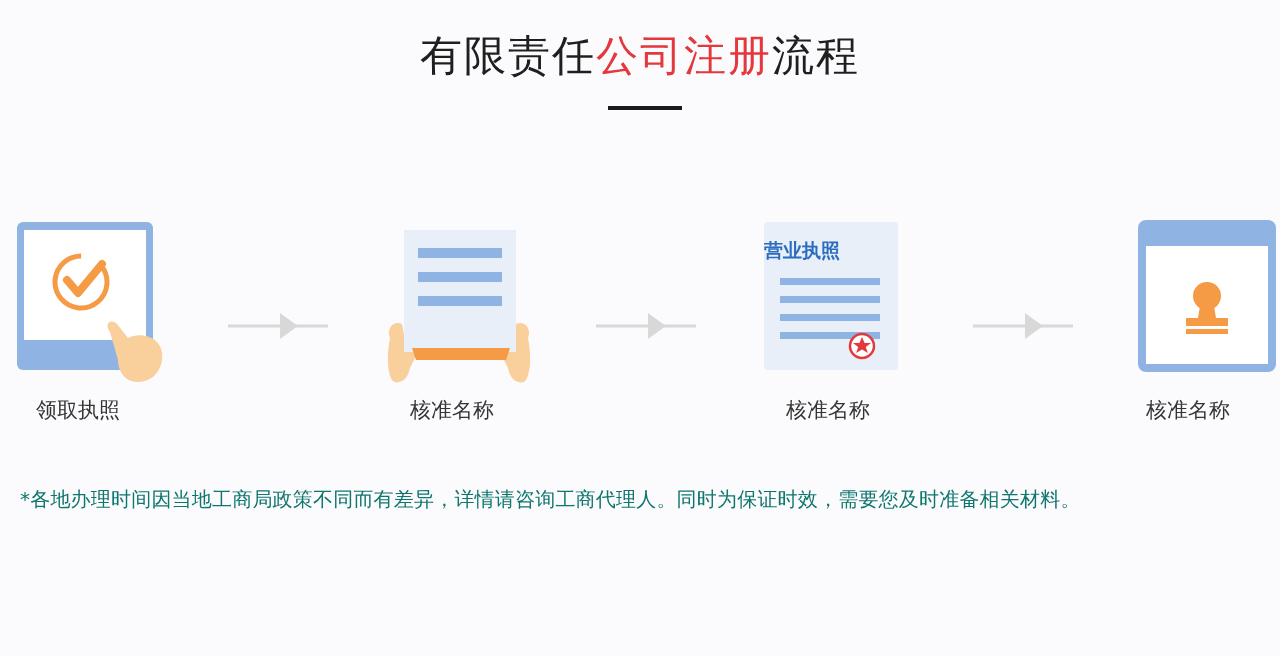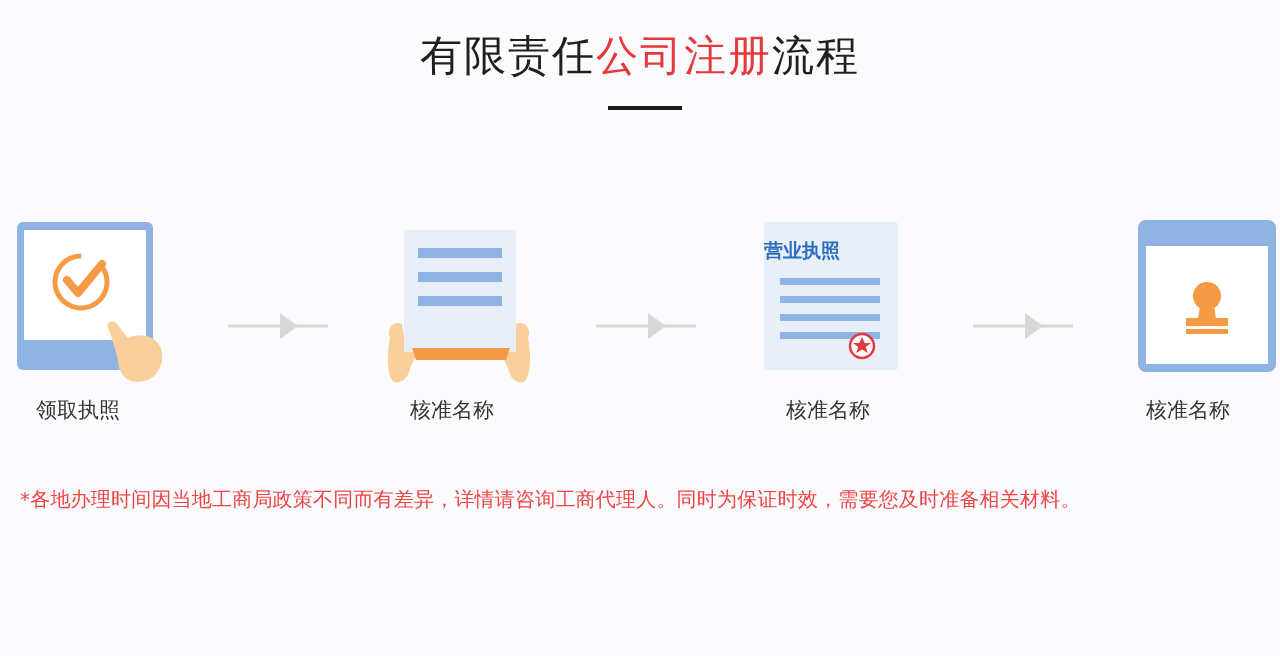--- a/index.html
+++ b/index.html
@@ -17,21 +17,21 @@
   .title .red { color: #e4393c; }
   .title-rule {
     position: absolute; top: 106px; left: 608px; width: 74px; height: 4px; background: #1a1a1a;
   }
   .step-label {
     position: absolute; top: 396px; font-size: 21px; color: #333; white-space: nowrap;
   }
   .arrow { position: absolute; top: 310px; width: 100px; height: 32px; }
   .note {
     position: absolute; top: 486px; left: 20px; width: 1260px;
-    font-size: 20px; color: #ef4444; white-space: nowrap; letter-spacing: 0.2px;
+    font-size: 20px; color: #0f766e; white-space: nowrap; letter-spacing: 0.2px;
   }
   .icon { position: absolute; }
 </style>
 </head>
 <body>
 
 <div class="title">
   <span>有限责任</span><span class="red">公司注册</span><span>流程</span>
 </div>
 <div class="title-rule"></div>

